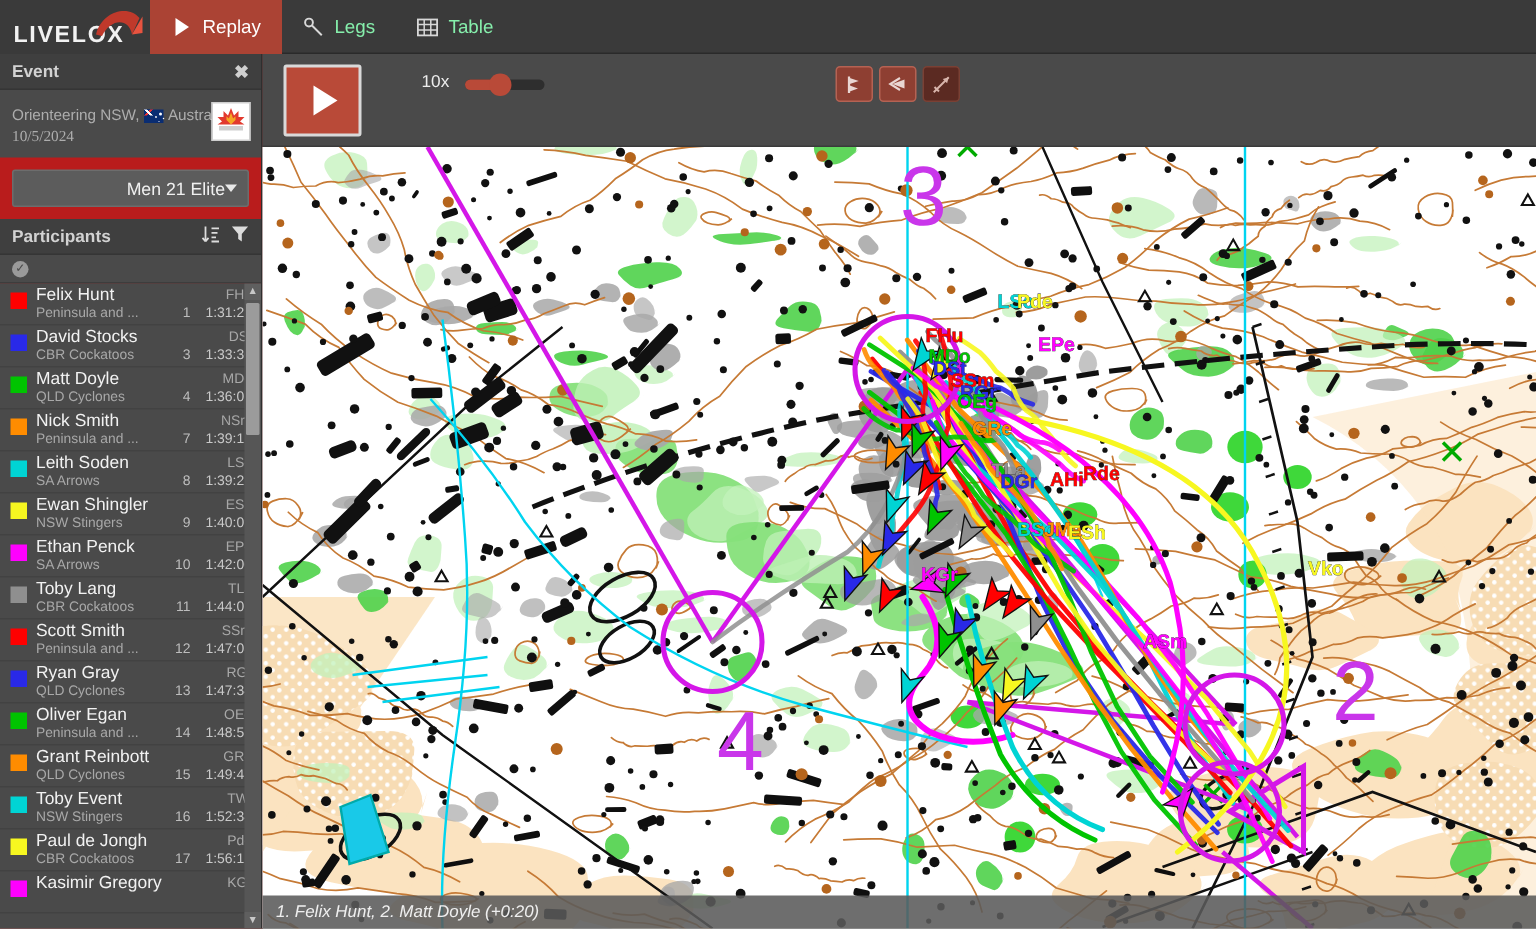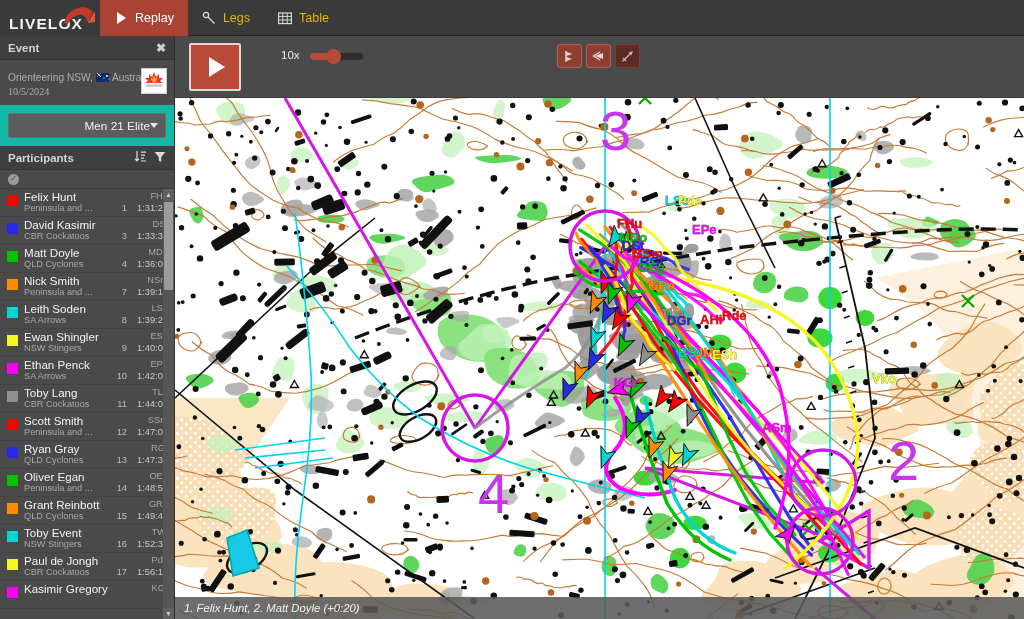--- a/index.html
+++ b/index.html
@@ -29,29 +29,29 @@
     color: #f2f2f2; font-family: "Liberation Sans", sans-serif;
     position: relative; z-index: 2; margin-top: 11px;
   }
   #logo .swoosh {
     position: absolute; left: 62px; top: 3px; width: 34px; height: 22px;
     z-index: 3; pointer-events: none;
   }
   .navtab {
     display: flex; align-items: center; gap: 7px;
     padding: 0 14px; height: 36px; cursor: pointer;
-    color: #eab308; font-size: 12.5px;
+    color: #86efac; font-size: 12.5px;
   }
   .navtab.active { background: #ab4334; color: #fff; }
   .navtab .glyph { display: inline-flex; align-items: center; justify-content: center; width: 14px; height: 14px; }
 
   
   #sidebar {
     position: absolute; left: 0; top: 36px; width: 175px; height: 583px;
-    background: #14b8a6; display: flex; flex-direction: column;
+    background: #b91c1c; display: flex; flex-direction: column;
     border-right: 1px solid #2f2f2f;
   }
   .panel-head {
     height: 24px; background: #3f3f3f; display: flex; align-items: center;
     justify-content: space-between; padding: 0 8px;
     color: #d2d2d2; font-size: 11.5px; font-weight: 600;
     border-bottom: 1px solid #353535;
   }
   .panel-head .head-icons { display: flex; gap: 7px; align-items: center; }
   .close-x { color: #cfcfcf; font-size: 12px; cursor: pointer; line-height: 1; font-weight: 700; }
@@ -309,21 +309,21 @@
           <div class="prow">
             <span class="swatch" style="background:#ff0000"></span>
             <span class="pname">Felix Hunt</span>
             <span class="pclub">Peninsula and ...</span>
             <span class="pinit">FHu</span>
             <span class="prank">1</span>
             <span class="ptime">1:31:27</span>
           </div>
           <div class="prow">
             <span class="swatch" style="background:#2929e8"></span>
-            <span class="pname">David Kasimir</span>
+            <span class="pname">David Stocks</span>
             <span class="pclub">CBR Cockatoos</span>
             <span class="pinit">DSt</span>
             <span class="prank">3</span>
             <span class="ptime">1:33:30</span>
           </div>
           <div class="prow">
             <span class="swatch" style="background:#00c400"></span>
             <span class="pname">Matt Doyle</span>
             <span class="pclub">QLD Cyclones</span>
             <span class="pinit">MDo</span>

